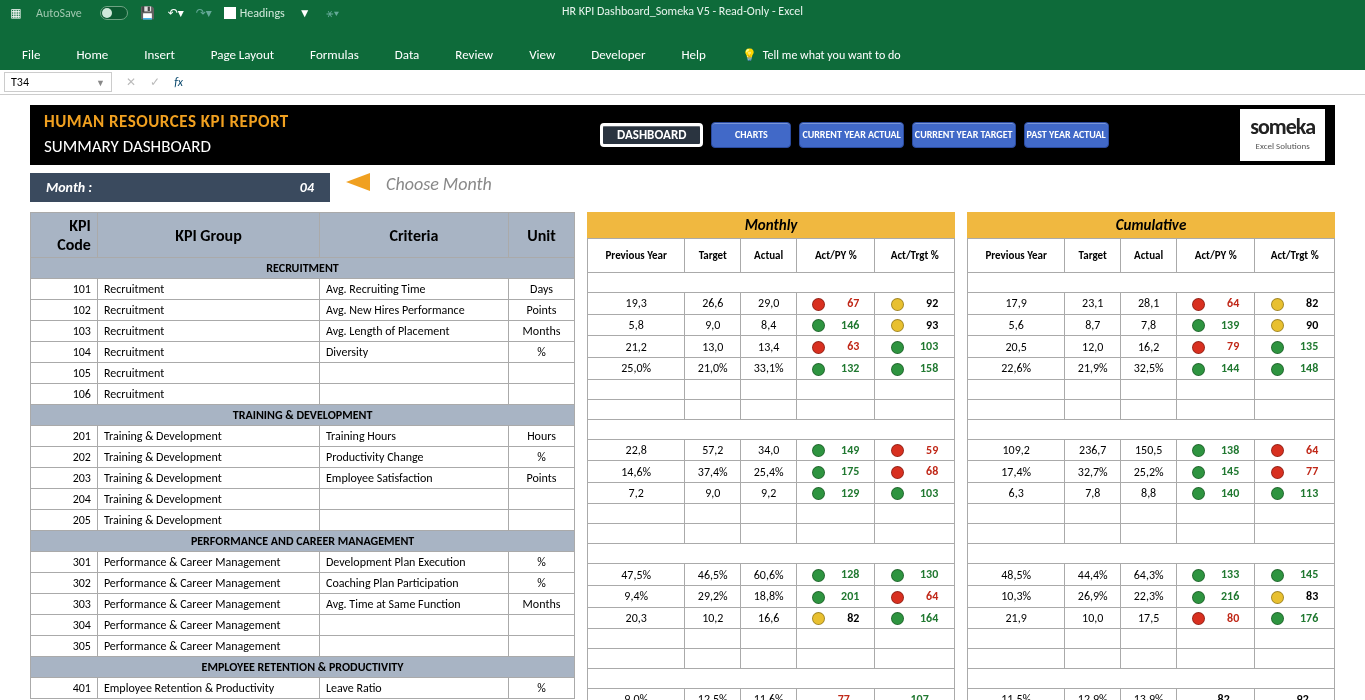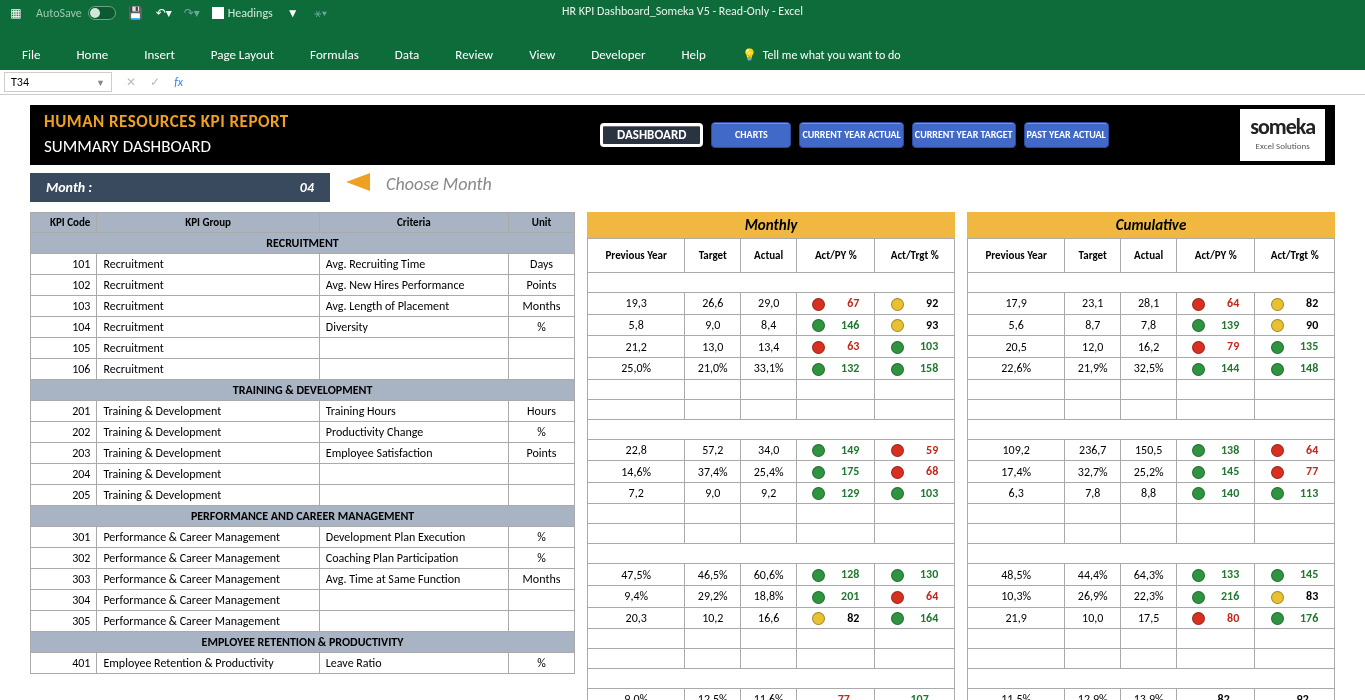--- a/index.html
+++ b/index.html
@@ -1,31 +1,31 @@
 <!DOCTYPE html>
 <html><head>
 <meta charset="utf-8">
 <style>
 *{margin:0;padding:0;box-sizing:border-box;font-family:Calibri,Arial,sans-serif}
 body{background:#fff;width:1365px;overflow:hidden}
 .ribbon{background:#0e6b3a;color:#fff;height:70px}
 .qat{height:25px;display:flex;align-items:center;padding:0 8px;gap:12px;font-size:12px}
 .qat-item{display:flex;align-items:center;gap:4px;color:#d0e8da}
 .qat-icon{width:16px;height:16px;display:inline-flex;align-items:center;justify-content:center}
-.autosave{display:flex;align-items:center;gap:6px;color:#a0c8b0}
+.autosave{display:flex;align-items:center;gap:18px;color:#a0c8b0}
 .toggle{width:28px;height:14px;border:1px solid #6fa383;border-radius:7px;position:relative;background:#0b5a31}
 .toggle::after{content:'';position:absolute;width:10px;height:10px;border-radius:50%;background:#d0e8da;top:1px;left:1px}
 .title-bar{position:absolute;top:4px;left:50%;transform:translateX(-50%);font-size:12px;color:#e6f3ec;white-space:nowrap}
 .tabs{height:45px;display:flex;align-items:flex-end;padding:0 16px;gap:24px;font-size:13px}
 .tab{padding:8px 6px;cursor:pointer}
 .tell-me{display:flex;align-items:center;gap:6px;font-size:12px}
 .formula-bar{height:25px;display:flex;align-items:center;border-bottom:1px solid #ccc;background:#fff;font-size:12px}
 .name-box{width:108px;border:1px solid #ccc;margin:2px 4px;padding:2px 6px;display:flex;justify-content:space-between;align-items:center}
 .fb-btns{display:flex;gap:14px;padding:0 10px;color:#bbb}
-.fx{font-style:italic;color:#3b82f6}
+.fx{font-style:italic;color:#0c4a6e}
 .dashboard{padding:10px 30px;background:#fff}
 .header-bar{background:#000;display:flex;align-items:stretch;height:60px}
 .header-text{flex:0 0 560px;padding:6px 14px}
 .header-text h1{color:#f0a020;font-size:17px;font-weight:bold;letter-spacing:0.5px}
 .header-text h2{color:#fff;font-size:17px;font-weight:normal;margin-top:4px}
 .nav-area{display:flex;align-items:center;gap:8px;padding:0 10px}
 .nav-btn{background:#4169c8;color:#fff;border:1px solid #2a4a9e;border-radius:4px;padding:6px 2px;font-size:10px;font-weight:bold;text-align:center;min-width:80px;box-shadow:inset 0 1px 0 rgba(255,255,255,0.3),0 2px 3px rgba(0,0,0,0.3);cursor:pointer;line-height:1.2}
 .nav-btn.active{background:#2a3440;border:3px solid #fff;font-size:13px;padding:1px 14px}
 .logo{margin-left:auto;background:#fff;padding:4px 10px;margin:4px 10px 4px auto;text-align:center}
 .logo-main{font-size:22px;font-weight:bold;color:#222;letter-spacing:-1px}
@@ -33,21 +33,21 @@
 .month-row{display:flex;align-items:flex-start;gap:16px;margin:8px 0 10px}
 .month-box{background:#3a4a5e;color:#fff;padding:6px 16px;width:300px;display:flex;justify-content:space-between;font-size:14px;font-weight:bold;font-style:italic}
 .arrow-left{width:0;height:0;border-top:9px solid transparent;border-bottom:9px solid transparent;border-right:24px solid #f0a020}
 .choose{font-style:italic;color:#888;font-size:18px}
 .grid{display:flex;gap:12px}
 .left-panel{width:560px}
 .data-panel{width:378px}
 .section-title{background:#f0b840;color:#000;text-align:center;font-weight:bold;font-size:15px;padding:4px;font-style:italic}
 table{border-collapse:collapse;width:100%;font-size:12px}
 th,td{border:1px solid #aaa;padding:3px 6px;height:20px}
-.hdr{background:#a8b4c4;font-weight:bold;text-align:center;font-size:11px}
+.hdr{background:#a8b4c4;font-weight:bold;text-align:center;font-size:16px}
 .group-hdr{background:#a8b4c4;font-weight:bold;text-align:center;font-size:12px}
 .code-col{width:68px;text-align:right}
 .group-col{width:230px}
 .crit-col{width:195px}
 .unit-col{width:67px;text-align:center}
 .num{text-align:center}
 .dot{display:inline-block;width:13px;height:13px;border-radius:50%;vertical-align:middle;margin-right:6px;border:1px solid rgba(0,0,0,0.3)}
 .dot.red{background:#d83020}
 .dot.green{background:#2e9440}
 .dot.yellow{background:#e8c030}

